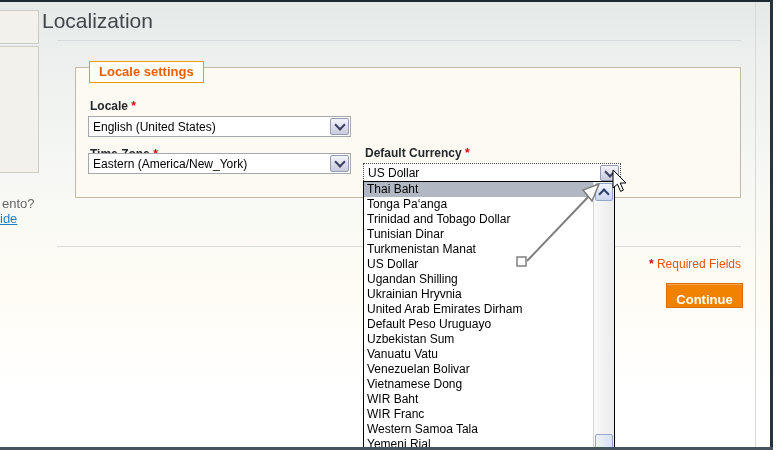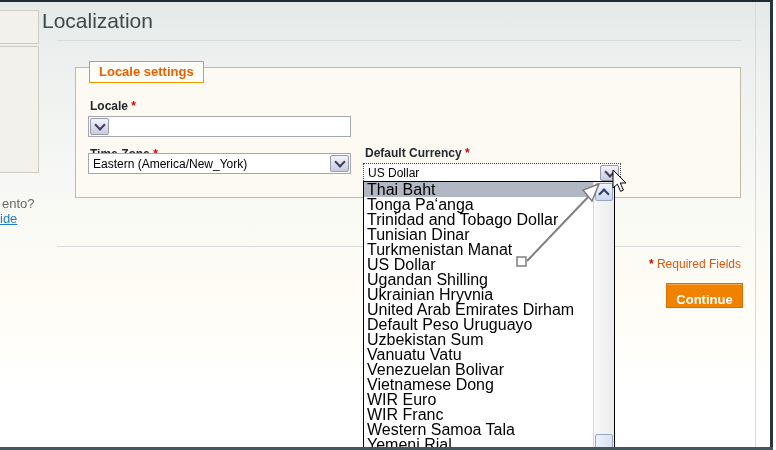--- a/index.html
+++ b/index.html
@@ -45,21 +45,21 @@
             display:flex;align-items:center;justify-content:center;flex:none;}
   .chev{width:6px;height:6px;border-right:2px solid #3c3f63;border-bottom:2px solid #3c3f63;
         transform:rotate(45deg);margin-top:-3px;}
   .chev.up{transform:rotate(-135deg);margin-top:3px;border-color:#2c3d6e;}
   
   .combo{left:363px;top:163px;width:256px;height:18px;background:#fff;border:1px dotted #4a4a4a;
          display:flex;align-items:center;cursor:pointer;}
   
   .dd-list{left:363px;top:181px;width:250px;height:269px;background:#fff;border:1px solid #000;
            overflow:hidden;z-index:30;}
-  .opt{height:15px;line-height:15px;font-size:16px;color:#000;padding-left:3px;white-space:nowrap;
+  .opt{height:15px;line-height:15px;font-size:12px;color:#000;padding-left:3px;white-space:nowrap;
        cursor:pointer;margin-right:20px;}
   .opt.sel{background:#b1b8c4;}
   .dd-scroll{position:absolute;right:0;top:0;bottom:0;width:20px;
              background:linear-gradient(90deg,#f9f9f9,#ebebed);border-left:1px solid #d8d8dc;}
   .sc-btn{position:absolute;left:1px;right:1px;height:16px;border:1px solid #93a5c4;border-radius:2px;
           background:linear-gradient(180deg,#f0f4fd,#ccd6ef);display:flex;align-items:center;justify-content:center;}
   .sc-up{top:1px;}
   .sc-thumb{position:absolute;left:1px;right:1px;bottom:-2px;height:17px;border:1px solid #96a8c8;
             border-radius:2px;background:linear-gradient(90deg,#eef2fa,#d9e1f1);}
   
@@ -83,20 +83,21 @@
   <div class="abs rule rule1"></div>
 
   <div class="abs fieldset"></div>
   <div class="abs legend">Locale settings</div>
 
   <div class="abs fld-label lbl-locale">
     <span>Locale</span>
     <span class="req">*</span>
   </div>
   <div class="abs xselect sel-locale">
+    <span class="sel-value">English (United States)</span>
     <span class="drop-btn">
         <span class="chev"></span>
       </span>
   </div>
 
   <div class="abs fld-label lbl-tz">
     <span>Time Zone</span>
     <span class="req">*</span>
   </div>
   <div class="abs xselect sel-tz">
@@ -126,21 +127,21 @@
         <div class="opt">Turkmenistan Manat</div>
         <div class="opt">US Dollar</div>
         <div class="opt">Ugandan Shilling</div>
         <div class="opt">Ukrainian Hryvnia</div>
         <div class="opt">United Arab Emirates Dirham</div>
         <div class="opt">Default Peso Uruguayo</div>
         <div class="opt">Uzbekistan Sum</div>
         <div class="opt">Vanuatu Vatu</div>
         <div class="opt">Venezuelan Bolivar</div>
         <div class="opt">Vietnamese Dong</div>
-        <div class="opt">WIR Euro</div>
+        <div class="opt">WIR Baht</div>
         <div class="opt">WIR Franc</div>
         <div class="opt">Western Samoa Tala</div>
         <div class="opt">Yemeni Rial</div>
       </div>
     <div class="dd-scroll">
       <div class="sc-btn sc-up">
           <span class="chev up"></span>
         </div>
       <div class="sc-thumb"></div>
     </div>

